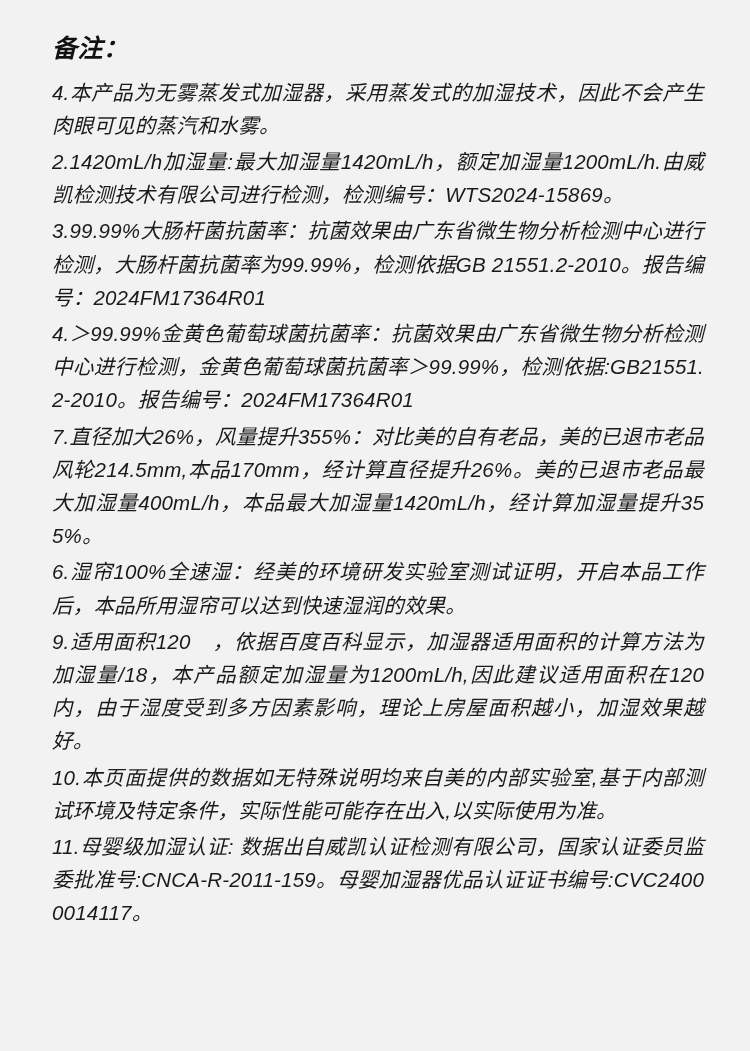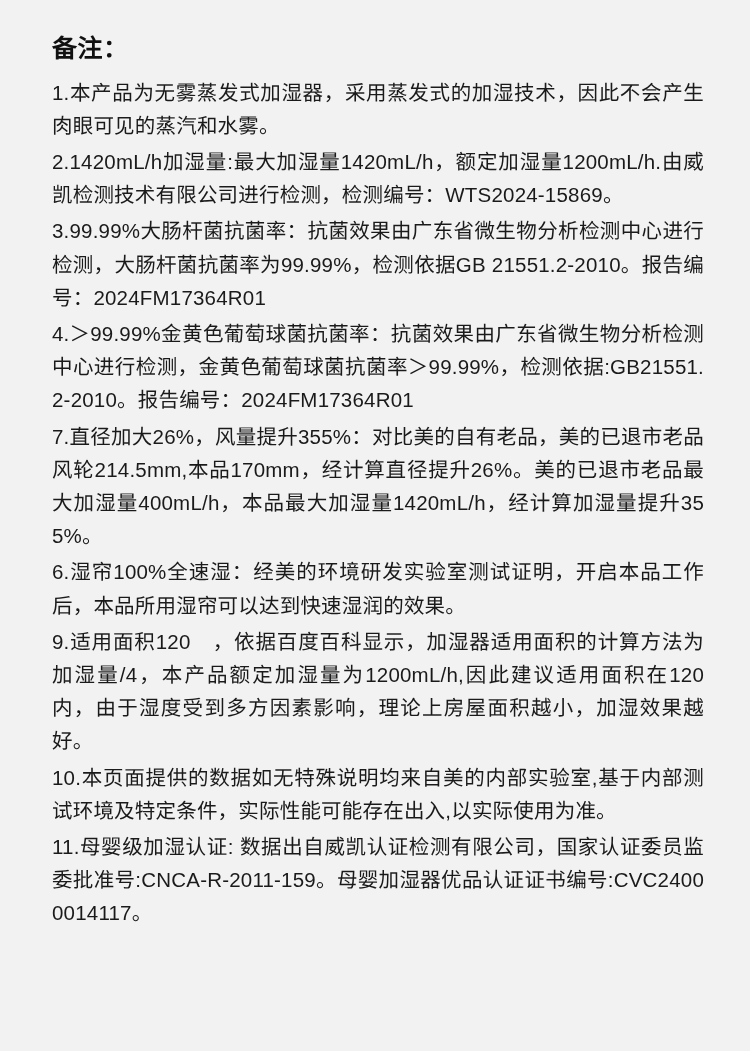--- a/index.html
+++ b/index.html
@@ -15,20 +15,21 @@
     color: #1a1a1a;
     -webkit-font-smoothing: antialiased;
   }
   .page {
     box-sizing: border-box;
     width: 750px;
     height: 1051px;
     padding: 30px 46px 24px 52px;
     background: #f2f2f2;
     overflow: hidden;
+    font-style: italic;
   }
   .doc-title {
     font-size: 25px;
     font-weight: 700;
     line-height: 1.5;
     letter-spacing: 0.5px;
     margin: 0 0 8px 0;
     color: #111;
   }
   .note-list {
@@ -46,23 +47,23 @@
     text-justify: inter-ideograph;
     word-break: break-all;
   }
 </style>
 </head>
 <body>
 
 <div class="page">
   <h1 class="doc-title">备注：</h1>
   <ul class="note-list">
-    <li class="note-item">1.本产品为无雾蒸发式加湿器，采用蒸发式的加湿技术，因此不会产生肉眼可见的蒸汽和水雾。</li>
+    <li class="note-item">4.本产品为无雾蒸发式加湿器，采用蒸发式的加湿技术，因此不会产生肉眼可见的蒸汽和水雾。</li>
     <li class="note-item">2.1420mL/h加湿量:最大加湿量1420mL/h，额定加湿量1200mL/h.由威凯检测技术有限公司进行检测，检测编号：WTS2024-15869。</li>
     <li class="note-item">3.99.99%大肠杆菌抗菌率：抗菌效果由广东省微生物分析检测中心进行检测，大肠杆菌抗菌率为99.99%，检测依据GB 21551.2-2010。报告编号：2024FM17364R01</li>
     <li class="note-item">4.＞99.99%金黄色葡萄球菌抗菌率：抗菌效果由广东省微生物分析检测中心进行检测，金黄色葡萄球菌抗菌率＞99.99%，检测依据:GB21551.2-2010。报告编号：2024FM17364R01</li>
     <li class="note-item">7.直径加大26%，风量提升355%：对比美的自有老品，美的已退市老品风轮214.5mm,本品170mm，经计算直径提升26%。美的已退市老品最大加湿量400mL/h，本品最大加湿量1420mL/h，经计算加湿量提升355%。</li>
     <li class="note-item">6.湿帘100%全速湿：经美的环境研发实验室测试证明，开启本品工作后，本品所用湿帘可以达到快速湿润的效果。</li>
-    <li class="note-item">9.适用面积120　，依据百度百科显示，加湿器适用面积的计算方法为加湿量/4，本产品额定加湿量为1200mL/h,因此建议适用面积在120　内，由于湿度受到多方因素影响，理论上房屋面积越小，加湿效果越好。</li>
+    <li class="note-item">9.适用面积120　，依据百度百科显示，加湿器适用面积的计算方法为加湿量/18，本产品额定加湿量为1200mL/h,因此建议适用面积在120　内，由于湿度受到多方因素影响，理论上房屋面积越小，加湿效果越好。</li>
     <li class="note-item">10.本页面提供的数据如无特殊说明均来自美的内部实验室,基于内部测试环境及特定条件，实际性能可能存在出入,以实际使用为准。</li>
     <li class="note-item">11.母婴级加湿认证: 数据出自威凯认证检测有限公司，国家认证委员监委批准号:CNCA-R-2011-159。母婴加湿器优品认证证书编号:CVC24000014117。</li>
   </ul>
 </div>
 
 </body></html>

